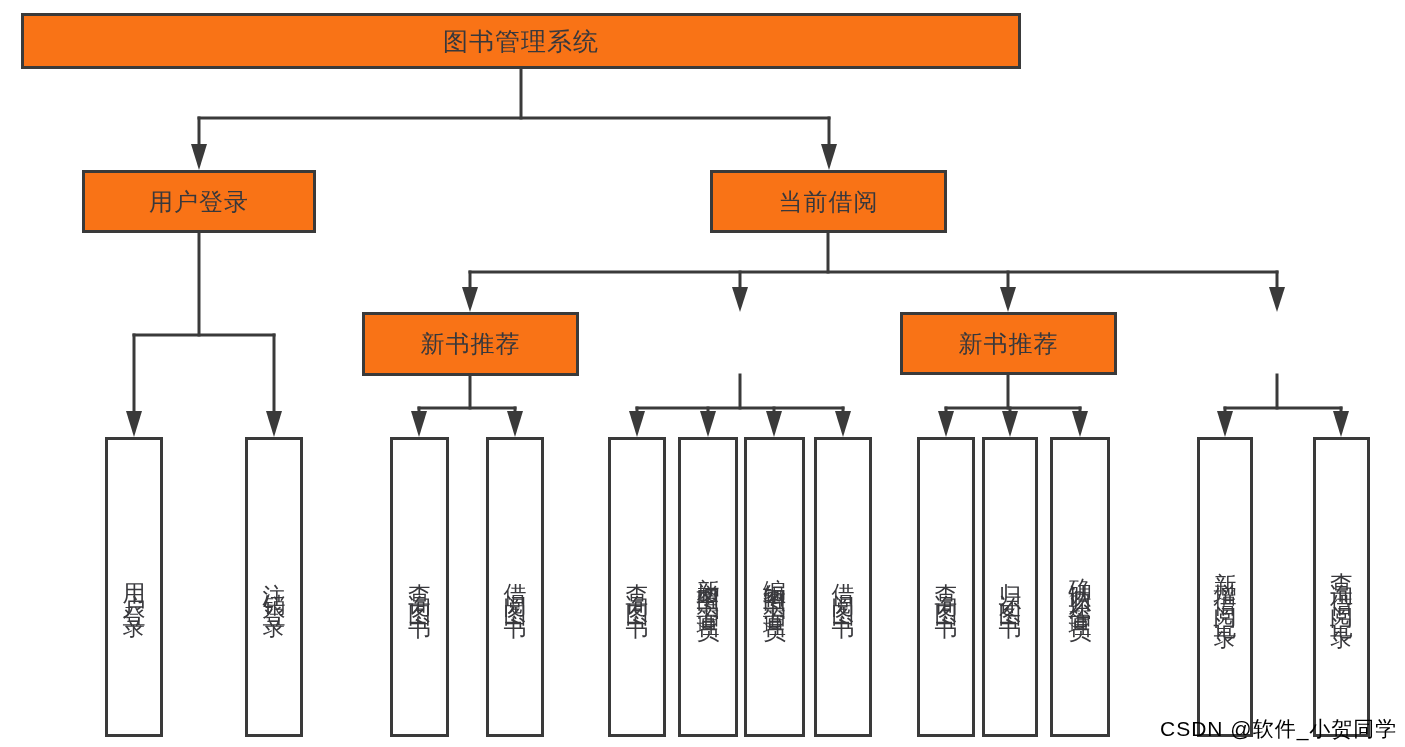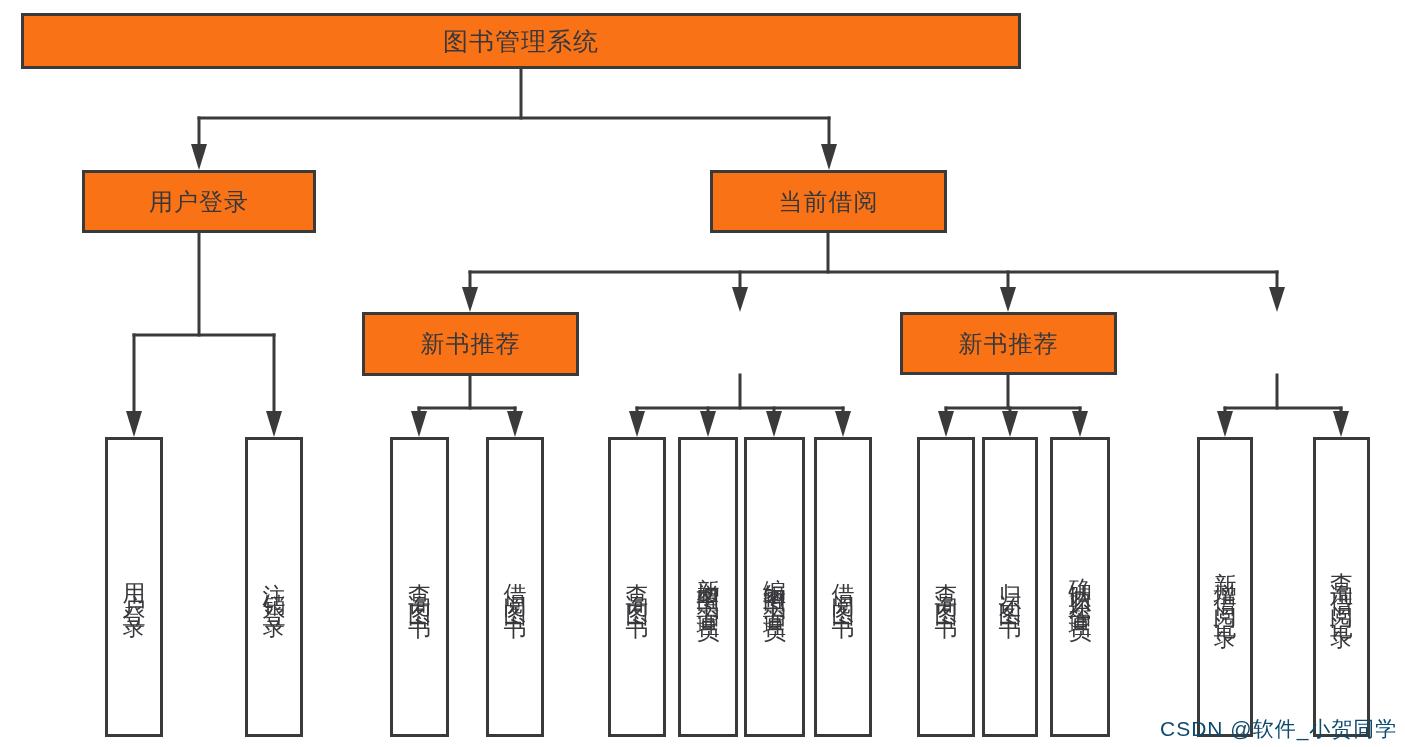--- a/index.html
+++ b/index.html
@@ -53,21 +53,21 @@
     letter-spacing: 11px;
     line-height: 1;
     color: #38383c;
   }
   .vnode .vtext.long { letter-spacing: 6px; }
   #watermark {
     position: absolute;
     left: 1160px;
     top: 715px;
     font-size: 21px;
-    color: #0c4a6e;
+    color: #000000;
     letter-spacing: 1px;
     z-index: 3;
     white-space: nowrap;
   }
 </style>
 </head>
 <body>
 
 <div id="canvas">
 

